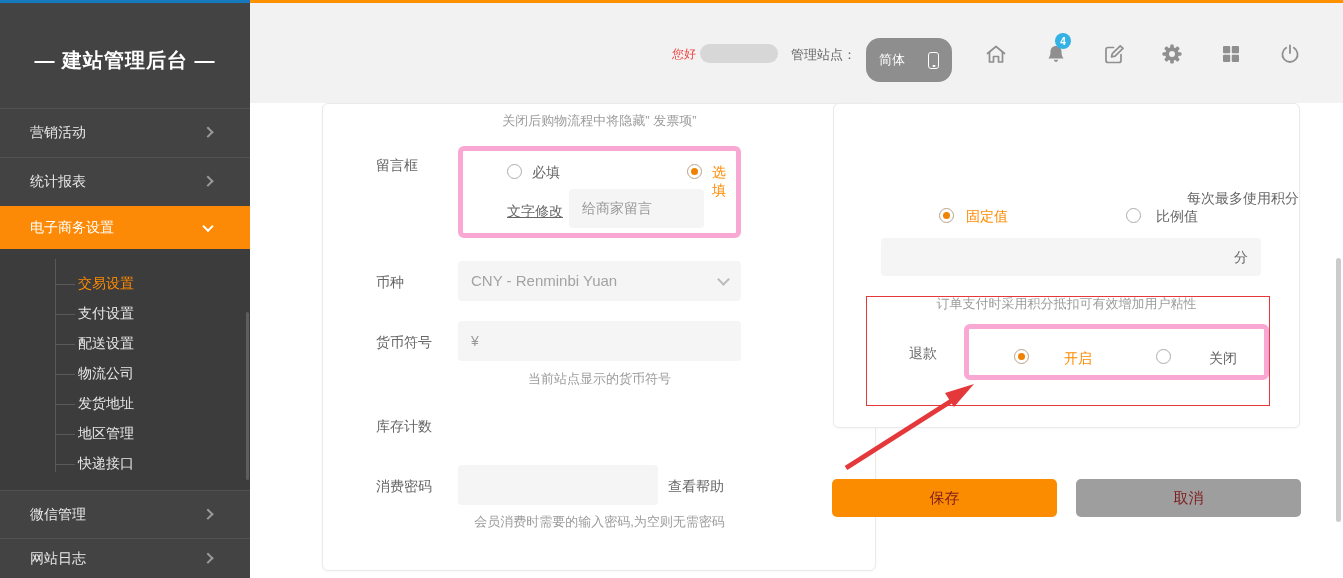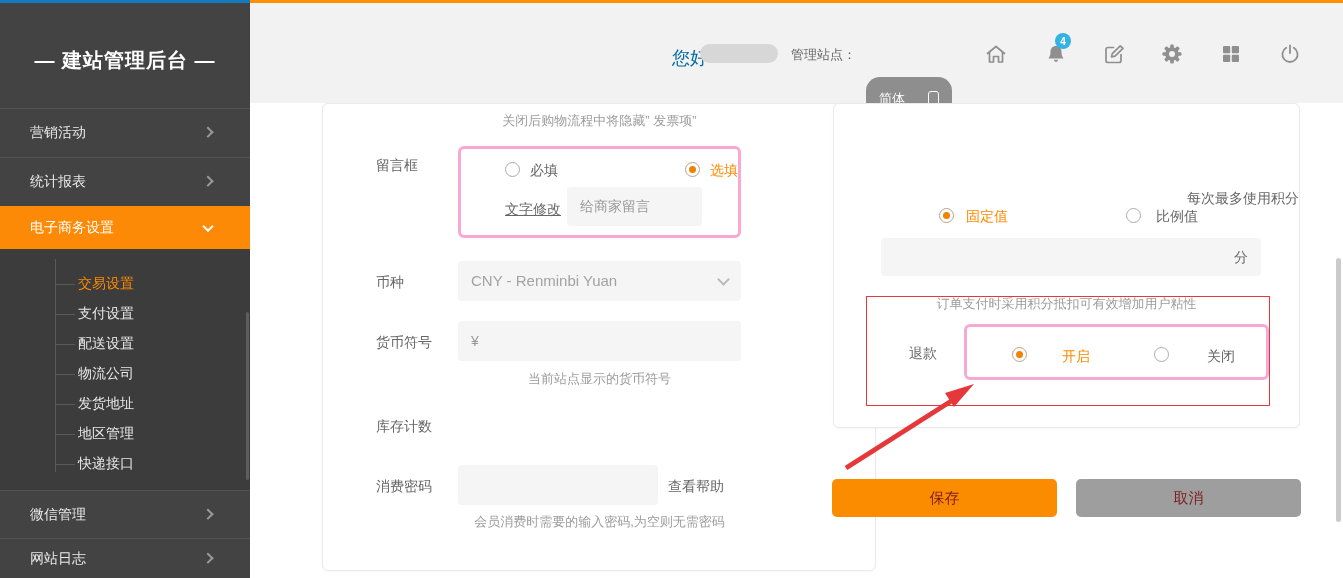--- a/index.html
+++ b/index.html
@@ -30,45 +30,45 @@
   .sub-item { position:absolute; left:0; width:250px; height:30px; color:#E8E8E8;
               font-size:14px; cursor:pointer; }
   .sub-item .tick { position:absolute; left:55px; top:50%; width:20px; height:1px; background:#5A5A5A; }
   .sub-item .lbl { position:absolute; left:78px; top:50%; transform:translateY(-50%); }
   .sub-item.active .lbl { color:#FF8A00; }
   .side-scroll { position:absolute; left:246px; top:309px; width:3px; height:168px;
                  background:#5E5E5E; border-radius:2px; }
 
   
   .header { position:absolute; left:250px; top:3px; width:1093px; height:100px; background:#F2F2F2; }
-  .greet { position:absolute; left:672px; top:46px; font-size:18px; color:#0369a1;text-align:center; }
+  .greet { position:absolute; left:672px; top:46px; font-size:12px; color:#ef4444;text-align:center; }
   .redacted { position:absolute; left:700px; top:44px; width:78px; height:19px;
               border-radius:10px; background:#D7D7D7; }
   .site-label { position:absolute; left:791px; top:46px; font-size:13px; color:#666; }
   .pill { position:absolute; left:866px; top:38px; width:86px; height:44px; border-radius:14px;
           background:#8E8E8E; display:flex; align-items:center; justify-content:space-between;
-          padding:0 13px; cursor:pointer;margin-top:39px; }
+          padding:0 13px; cursor:pointer; }
   .pill .pill-text { color:#fff; font-size:13px; }
   .phone { width:11px; height:17px; border:1.5px solid #fff; border-radius:3px; position:relative; }
   .phone::after { content:''; position:absolute; left:50%; bottom:1px; transform:translateX(-50%);
                   width:3px; height:2px; background:#fff; border-radius:1px; }
   .hicon { position:absolute; top:42px; width:24px; height:24px; cursor:pointer; }
   .badge { position:absolute; left:1055px; top:33px; width:16px; height:16px; border-radius:50%;
            background:#35B2E5; color:#fff; font-size:10px; font-weight:bold;
            display:flex; align-items:center; justify-content:center; z-index:3; }
 
   
   .card { position:absolute; background:#fff; border:1px solid #EAEAEA; border-radius:6px;
           box-shadow:0 1px 3px rgba(0,0,0,0.03); }
   .card-left  { left:322px; top:103px; width:554px; height:468px; }
   .card-right { left:833px; top:103px; width:467px; height:325px; }
 
   .hint { position:absolute; font-size:13px; color:#9C9C9C; text-align:center; }
   .flabel { position:absolute; left:53px; font-size:14px; color:#666; }
-  .group { position:absolute; border:3px solid #f9a8d4; border-radius:6px; background:#fff; }
+  .group { position:absolute; border:5px solid #f9a8d4; border-radius:6px; background:#fff; }
   .input { position:absolute; background:#F5F5F5; border-radius:4px; font-size:14px; color:#999;
            line-height:40px; padding-left:13px; }
   .radio { position:absolute; width:15px; height:15px; border-radius:50%;
            border:1px solid #ABABAB; background:#fff; cursor:pointer; }
   .radio.checked { border-color:#B9A28A; }
   .radio.checked::after { content:''; display:block; width:7px; height:7px; border-radius:50%;
                           background:#EF8200; margin:3px 0 0 3px; }
   .rlabel { position:absolute; font-size:14px; color:#666; cursor:pointer; }
   .rlabel.on { color:#FF8A00; }
   .caret { position:absolute; width:9px; height:9px; border-right:2px solid #BBB;

